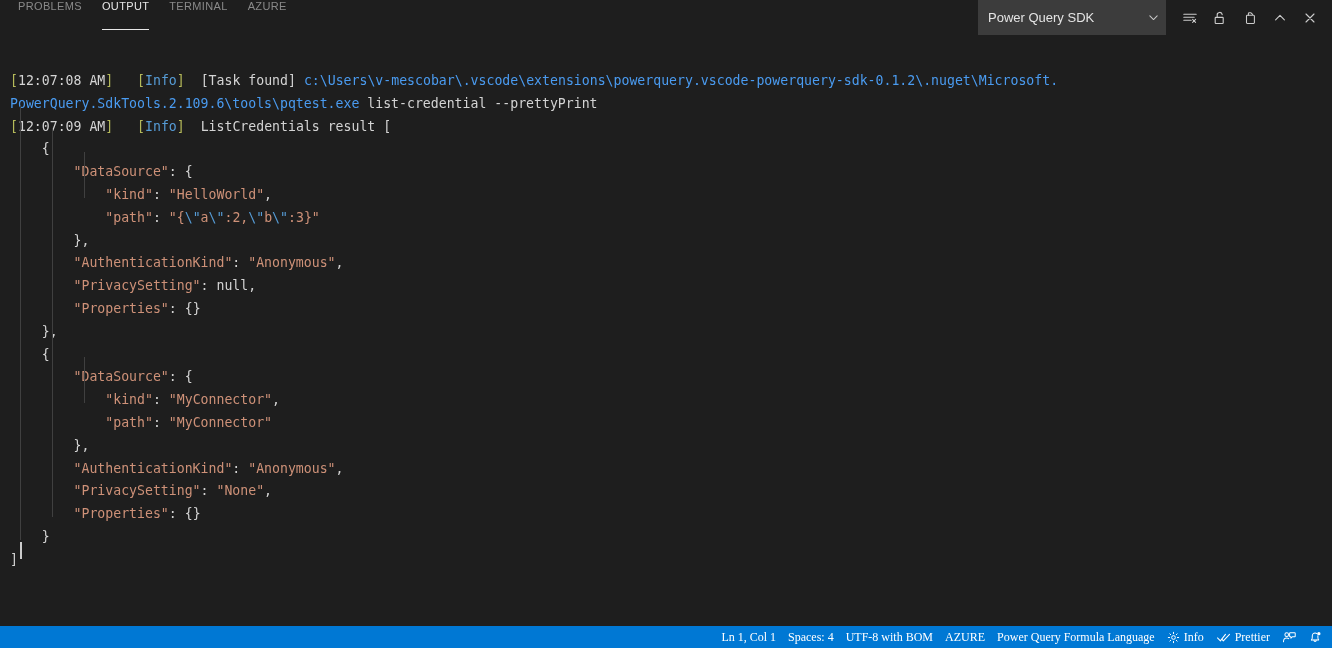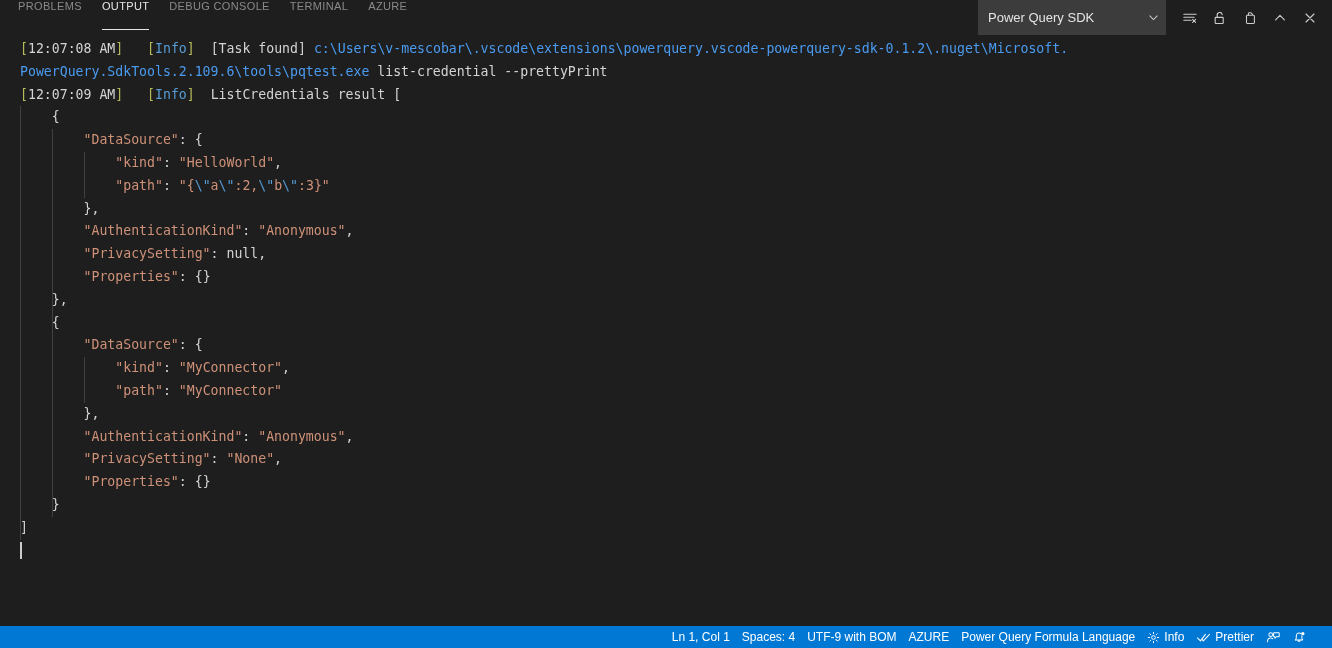--- a/index.html
+++ b/index.html
@@ -115,21 +115,22 @@
     padding-top: 3px;
   }
 
   .code {
     position: relative;
     font-family: "DejaVu Sans Mono", "Liberation Mono", monospace;
     font-size: 13.2px;
     line-height: 22.8px;
     white-space: pre;
     color: #d4d4d4;
-    padding-left: 20px;
+    padding-left: 10px;
+    margin-top: 32px;
   }
   .line {
     height: 22.8px;
     position: relative;
     white-space: pre;
   }
 
   
   .t-bracket { color: #b5ba5a; }
   .t-plain   { color: #d4d4d4; }
@@ -160,22 +161,23 @@
   
   .status-bar {
     height: 22px;
     min-height: 22px;
     background: #0078d4;
     color: #ffffff;
     display: flex;
     align-items: center;
     justify-content: flex-end;
     font-size: 12px;
-    padding-right: 20px;
+    padding-right: 4px;
     user-select: none;
+    font-family: Liberation Serif, serif;
   }
   .status-item {
     display: flex;
     align-items: center;
     gap: 4px;
     height: 22px;
     padding: 0 6px;
     cursor: pointer;
     white-space: nowrap;
   }
@@ -189,23 +191,20 @@
   <div class="panel-header">
 
     <div class="panel-tabs" id="panel-tabs">
         <div class="panel-tab">
           <span>PROBLEMS</span>
         </div>
         <div class="panel-tab active">
           <span>OUTPUT</span>
         </div>
         <div class="panel-tab">
-          <span>DEBUG CONSOLE</span>
-        </div>
-        <div class="panel-tab">
           <span>TERMINAL</span>
         </div>
         <div class="panel-tab">
           <span>AZURE</span>
         </div>
       </div>
 
     <div class="panel-actions">
 
       <div class="channel-select">
@@ -265,21 +264,21 @@
     </div>
 
   <div class="status-bar" id="status-bar">
       <div class="status-item">
         <span>Ln 1, Col 1</span>
       </div>
       <div class="status-item">
         <span>Spaces: 4</span>
       </div>
       <div class="status-item">
-        <span>UTF-9 with BOM</span>
+        <span>UTF-8 with BOM</span>
       </div>
       <div class="status-item">
         <span>AZURE</span>
       </div>
       <div class="status-item">
         <span>Power Query Formula Language</span>
       </div>
       <div class="status-item">
         <span>
           <svg width="13" height="13" viewBox="0 0 16 16" fill="none" stroke="#ffffff" stroke-width="1.2">

